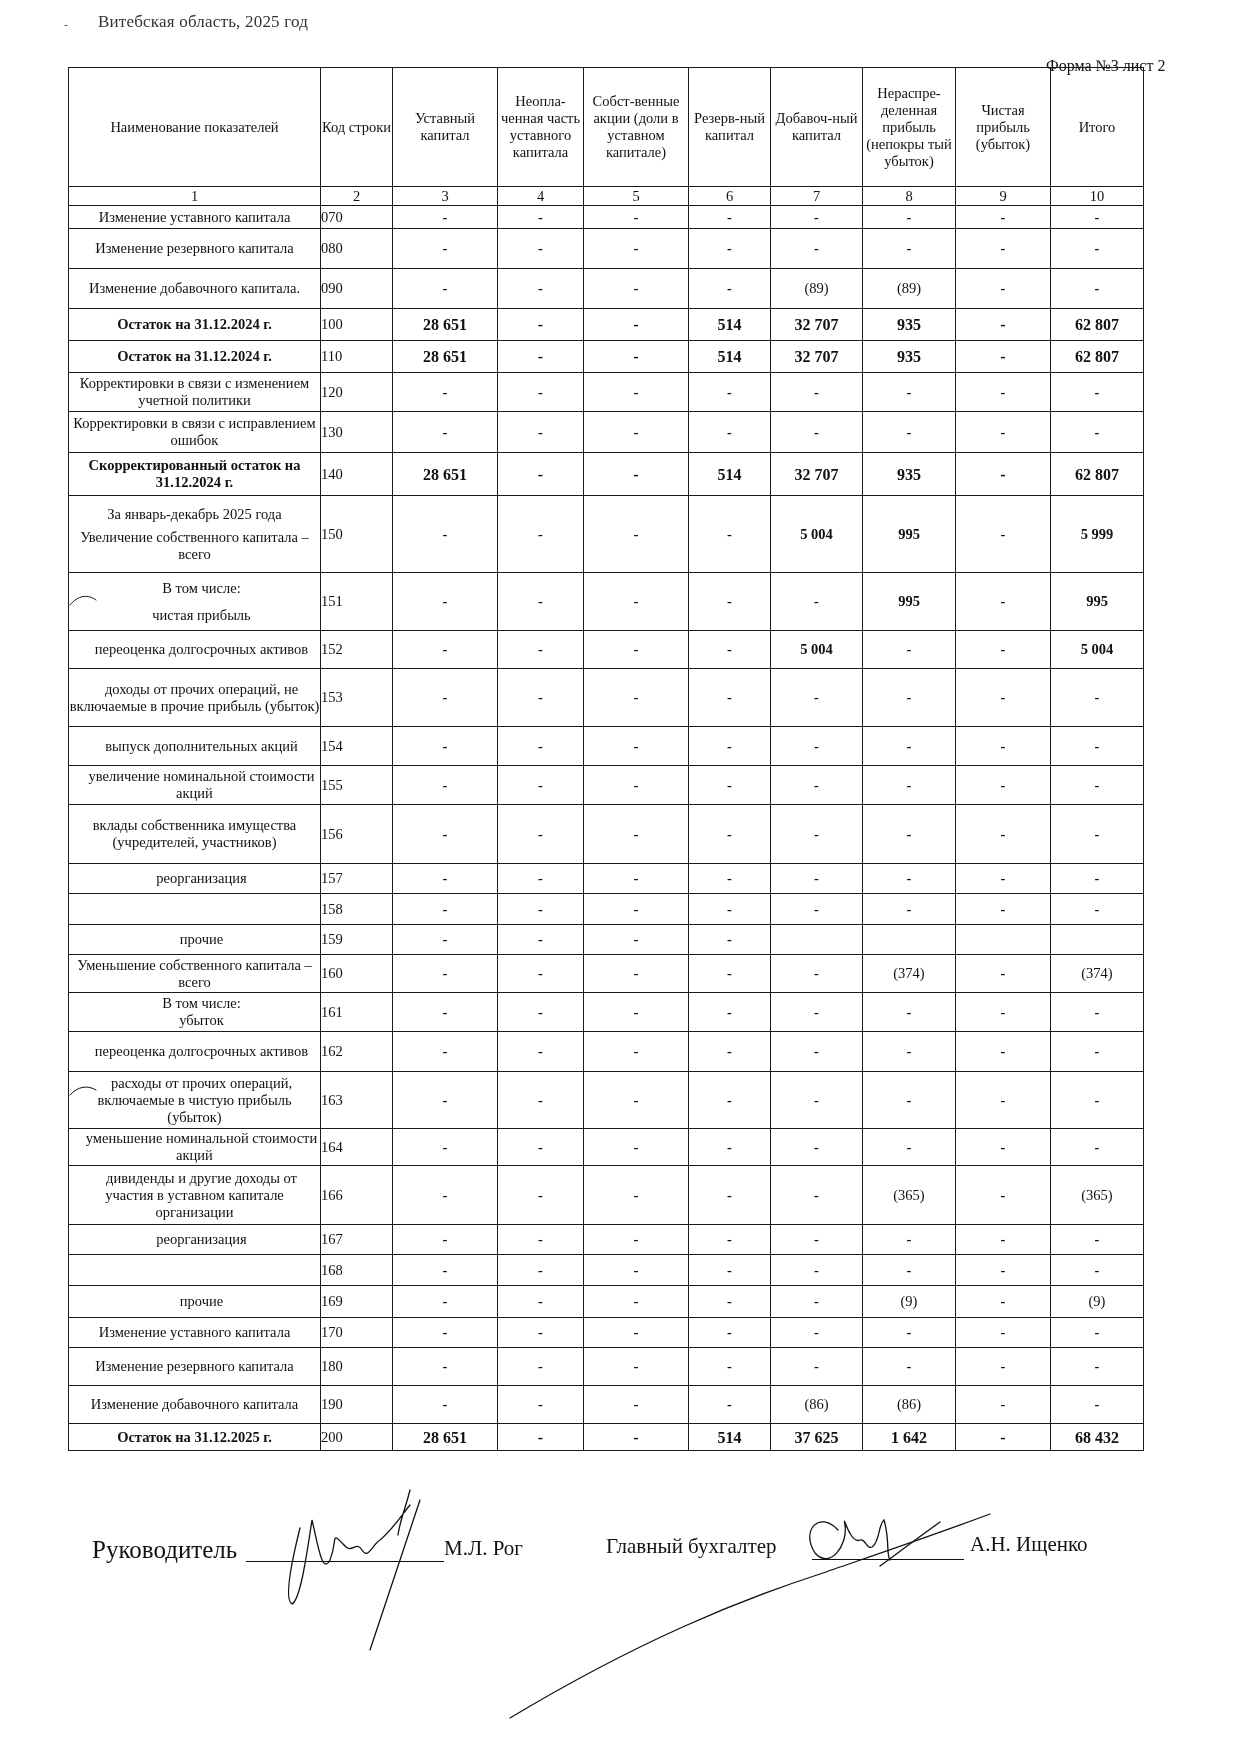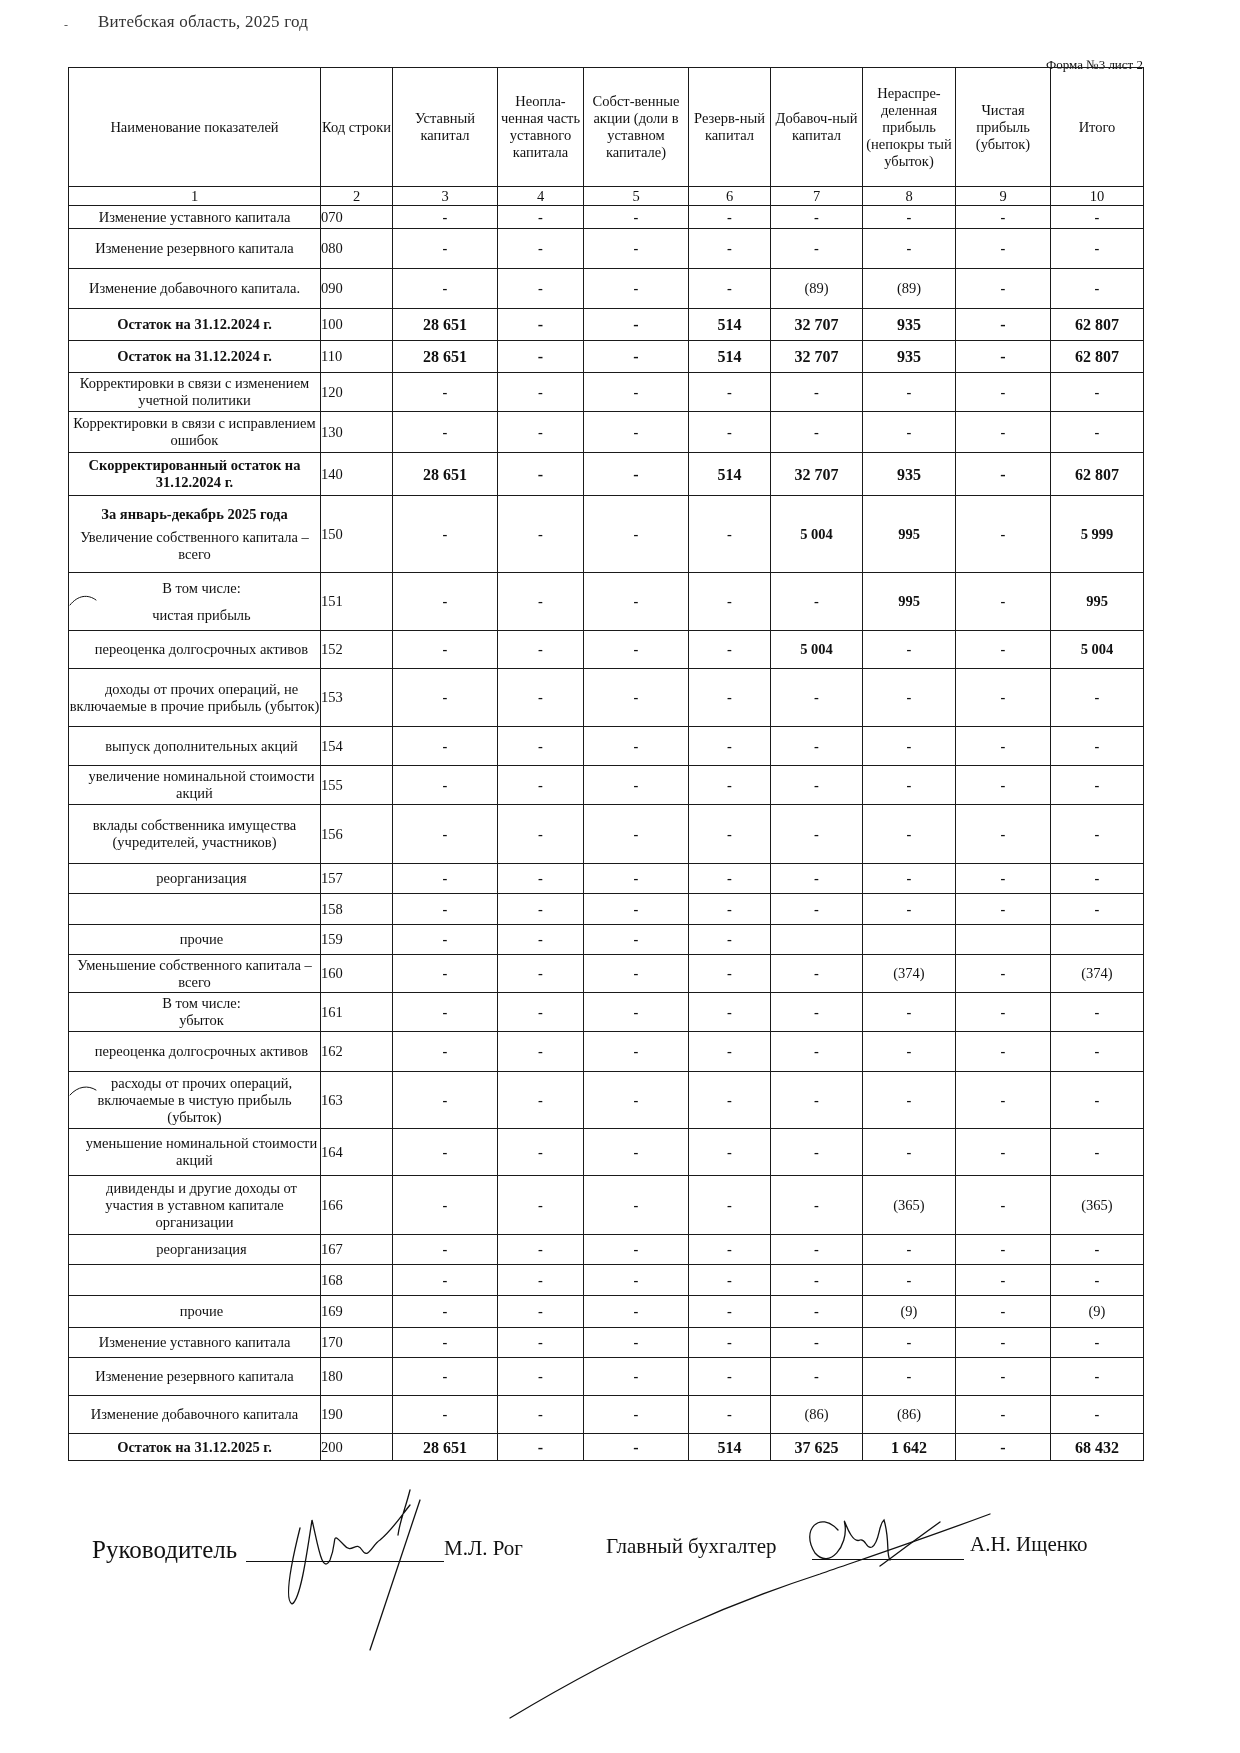--- a/index.html
+++ b/index.html
@@ -1,31 +1,31 @@
 <!DOCTYPE html>
 <html><head>
 <meta charset="utf-8">
 <style>
   html, body { margin: 0; padding: 0; background: #ffffff; }
   body { width: 1240px; height: 1753px; position: relative; overflow: hidden; font-family: "Liberation Serif", "DejaVu Serif", serif; color: #111; }
   .top-note { position: absolute; left: 98px; top: 12px; font-size: 17px; color: #333; letter-spacing: 0.2px; filter: blur(0.3px); }
   .top-dash { position: absolute; left: 64px; top: 18px; font-size: 12px; color: #555; }
-  .form-label { position: absolute; left: 1046px; top: 57px; font-size: 13px; }
+  .form-label { position: absolute; left: 1046px; top: 57px; font-size: 16px; }
   table.report { position: absolute; left: 68px; top: 67px; border-collapse: collapse; table-layout: fixed; width: 1075px; }
   table.report td, table.report th { border: 1.4px solid #1a1a1a; padding: 0; font-size: 14.5px; line-height: 17px; }
   table.report th { font-weight: normal; text-align: center; vertical-align: middle; }
   .h-main th { height: 118px; }
   .h-nums th { height: 18px; font-size: 15px; font-weight: bold; line-height: 16px; }
   td.name { text-align: center; padding-left: 10px; padding-right: 4px; vertical-align: middle; }
   td.code { text-align: left; vertical-align: middle; }
   td.val { text-align: center; vertical-align: middle; font-weight: bold; font-size: 15.5px; }
   td.val.paren { font-weight: normal; }
   tr.bold td.name { font-weight: bold; }
   tr.bold td.val { font-size: 16px; }
-  .section { font-weight: bold; display: block; margin-bottom: 6px; }
+  .section { font-weight: normal; display: block; margin-bottom: 6px; }
   .ind { padding-left: 14px; display: inline-block; }
   .sig-label { position: absolute; }
   .sig-line { position: absolute; border-bottom: 1.3px solid #111; height: 0; }
   svg.ink { position: absolute; left: 0; top: 0; width: 1240px; height: 1753px; pointer-events: none; }
 </style>
 </head>
 <body>
 
 <span class="top-dash">-</span>
 <div class="top-note">Витебская область, 2025 год</div>
@@ -350,21 +350,21 @@
         <td class="code">163</td>
         <td class="val">-</td>
         <td class="val">-</td>
         <td class="val">-</td>
         <td class="val">-</td>
         <td class="val">-</td>
         <td class="val">-</td>
         <td class="val">-</td>
         <td class="val">-</td>
       </tr>
-      <tr style="height: 47px;">
+      <tr style="height: 37px;">
         <td class="name">
           <span style="text-indent: 14px; display: block;">уменьшение номинальной стоимости акций</span>
         </td>
         <td class="code">164</td>
         <td class="val">-</td>
         <td class="val">-</td>
         <td class="val">-</td>
         <td class="val">-</td>
         <td class="val">-</td>
         <td class="val">-</td>

